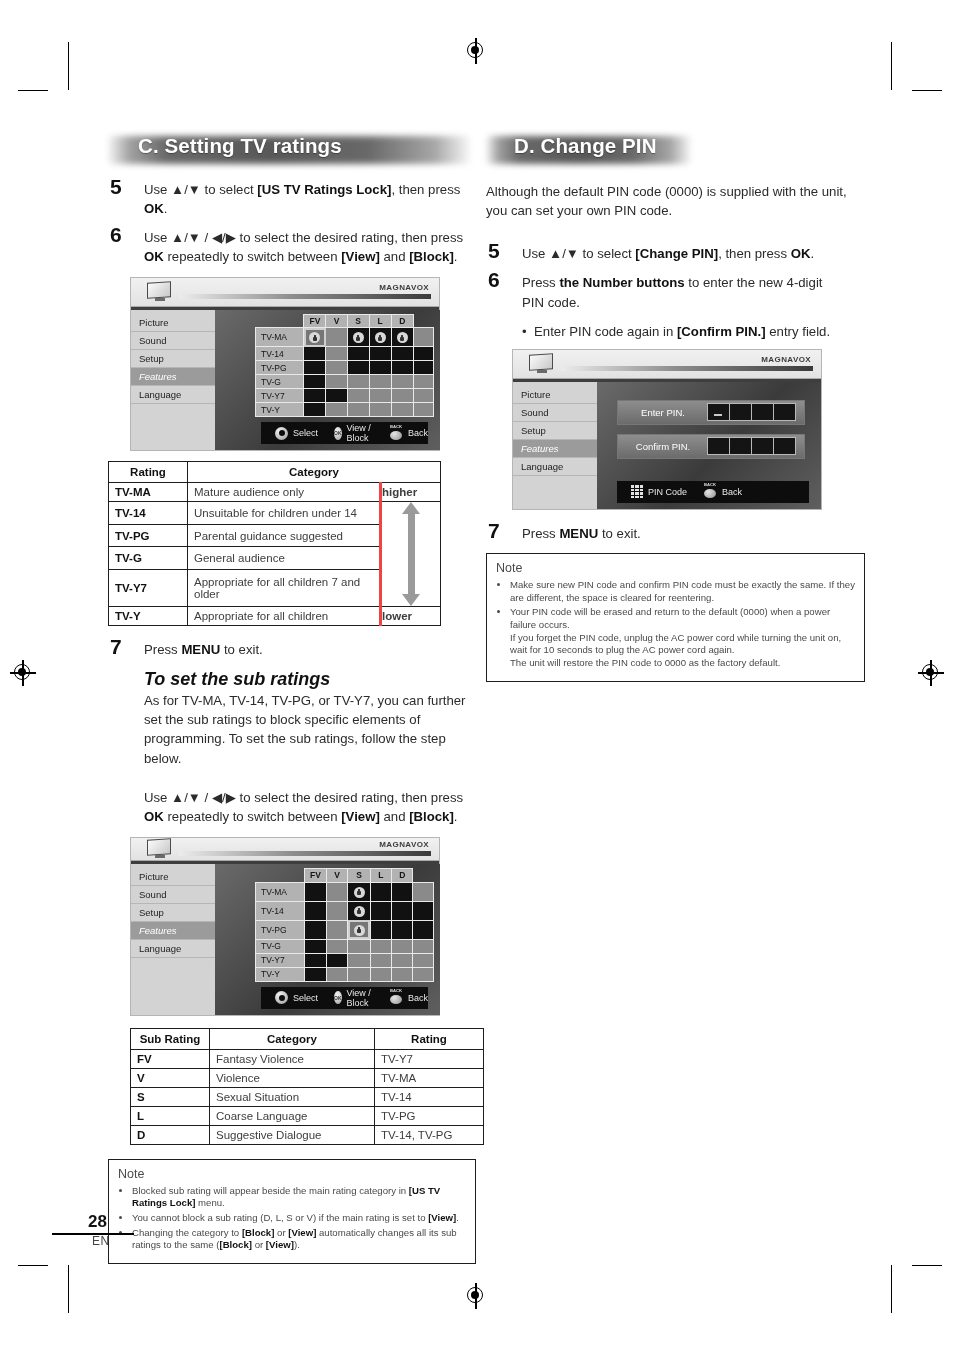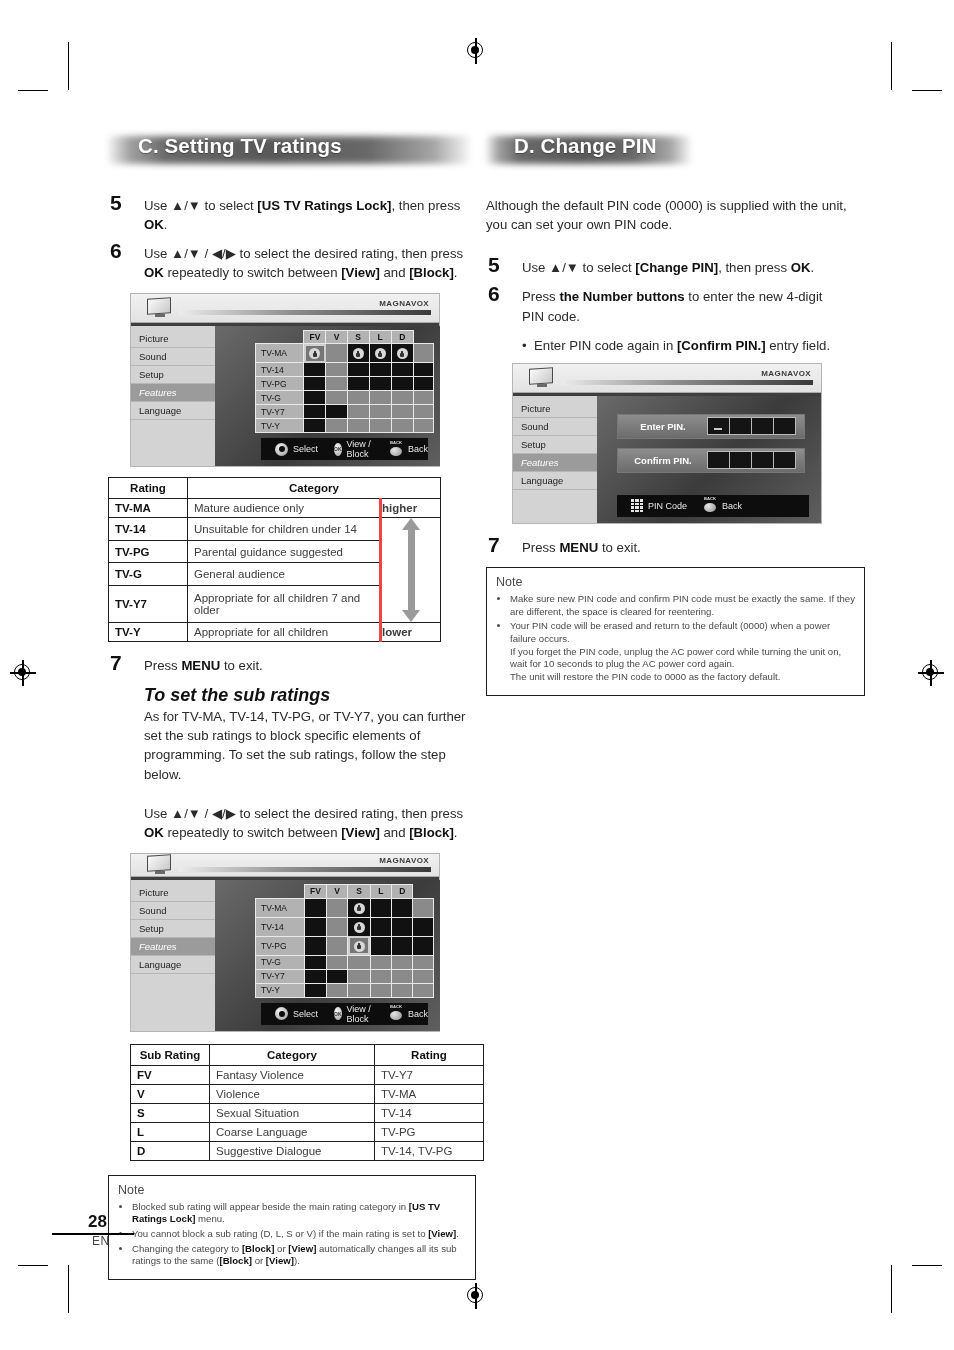--- a/index.html
+++ b/index.html
@@ -14,21 +14,21 @@
   .regmark.topmark .c2{background:#000;}
   .cropv{position:absolute;width:1px;background:#000;}
   .croph{position:absolute;height:1px;background:#000;}
 
   
   .page{position:absolute;left:0;top:0;width:954px;height:1350px;}
   .colL{position:absolute;left:108px;top:134px;width:362px;}
   .colR{position:absolute;left:486px;top:134px;width:362px;}
 
   
-  .sechead{position:relative;height:32px;margin-bottom:30px;}
+  .sechead{position:relative;height:32px;margin-bottom:14px;}
   .sechead .shadow{
     position:absolute;left:0;top:2px;height:28px;width:100%;
     background:linear-gradient(90deg,#f5f5f5 0%, #9a9a9a 6%, #5d5d5d 16%, #4a4a4a 45%, #5d5d5d 72%, #9f9f9f 90%, #f7f7f7 100%);
     filter:blur(3.2px);opacity:.92;border-radius:3px;
   }
   .sechead .txt{
     position:absolute;left:30px;top:0;color:#fff;font-weight:bold;font-size:20.5px;
     letter-spacing:.1px;text-shadow:0 1px 1px rgba(0,0,0,.35);
   }
 
@@ -73,21 +73,21 @@
   .ring{width:13px;height:13px;border-radius:50%;background:radial-gradient(circle at 35% 30%,#f2f2f2,#9a9a9a);position:relative;}
   .ring:after{content:"";position:absolute;left:3.5px;top:3.5px;width:6px;height:6px;background:#0d0d0d;border-radius:50%;}
   .okbtn{width:13px;height:13px;border-radius:50%;background:radial-gradient(circle at 35% 30%,#f4f4f4,#a6a6a6);color:#333;font-size:5px;font-weight:bold;display:flex;align-items:center;justify-content:center;}
   .backbtn{position:relative;width:13px;height:13px;}
   .backbtn .bb{position:absolute;left:0;top:4px;width:12px;height:9px;border-radius:50%;background:radial-gradient(circle at 35% 30%,#e6e6e6,#8f8f8f);}
   .backbtn .lab{position:absolute;left:0;top:-3px;font-size:4.2px;color:#ddd;font-weight:bold;}
   .keypad{width:12px;height:13px;display:grid;grid-template-columns:repeat(3,1fr);grid-template-rows:repeat(4,1fr);gap:1px;}
   .keypad i{background:#e3e3e3;display:block;}
 
   
-  .pinrow{height:25px;margin:0 10px 9px 14px;background:linear-gradient(180deg,#8e8e8e,#6b6b6b);display:flex;align-items:center;border:1px solid #777;box-sizing:border-box;font-weight:bold;}
+  .pinrow{height:25px;margin:0 10px 9px 14px;background:linear-gradient(180deg,#8e8e8e,#6b6b6b);display:flex;align-items:center;border:1px solid #777;box-sizing:border-box;}
   .pinrow .lbl{flex:1;text-align:center;color:#fff;font-size:9.5px;}
   .pinboxes{display:flex;margin-right:8px;}
   .pinboxes i{width:21px;height:16px;background:#141414;border:1px solid #b9b9b9;display:block;margin-left:-1px;position:relative;}
   .pinboxes i.cursor:after{content:"";position:absolute;left:6px;top:10px;width:8px;height:2px;background:#c9c9c9;}
 
   
   table.dt{border-collapse:collapse;font-size:11.5px;width:100%;}
   table.dt th{border:1px solid #1d1d1d;font-weight:bold;font-size:11.5px;color:#111;padding:4px 6px;text-align:center;}
   table.dt td{border:1px solid #1d1d1d;padding:3px 6px;color:#3d3d3d;}
   table.dt td.k{font-weight:bold;color:#111;white-space:nowrap;}

